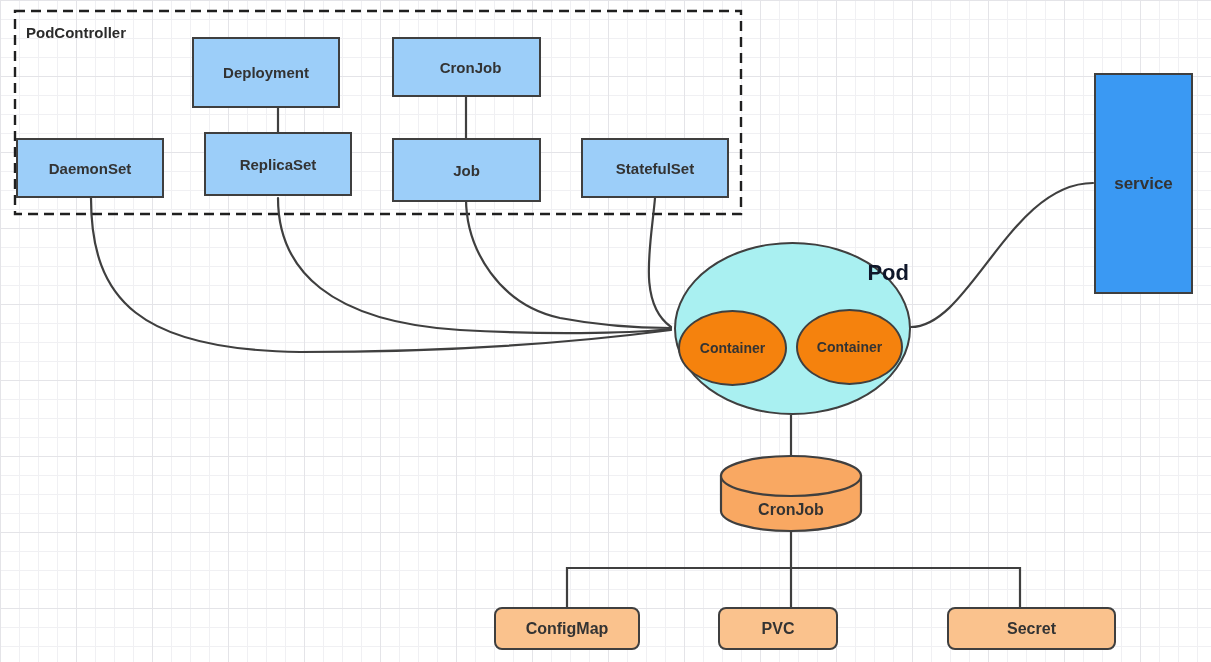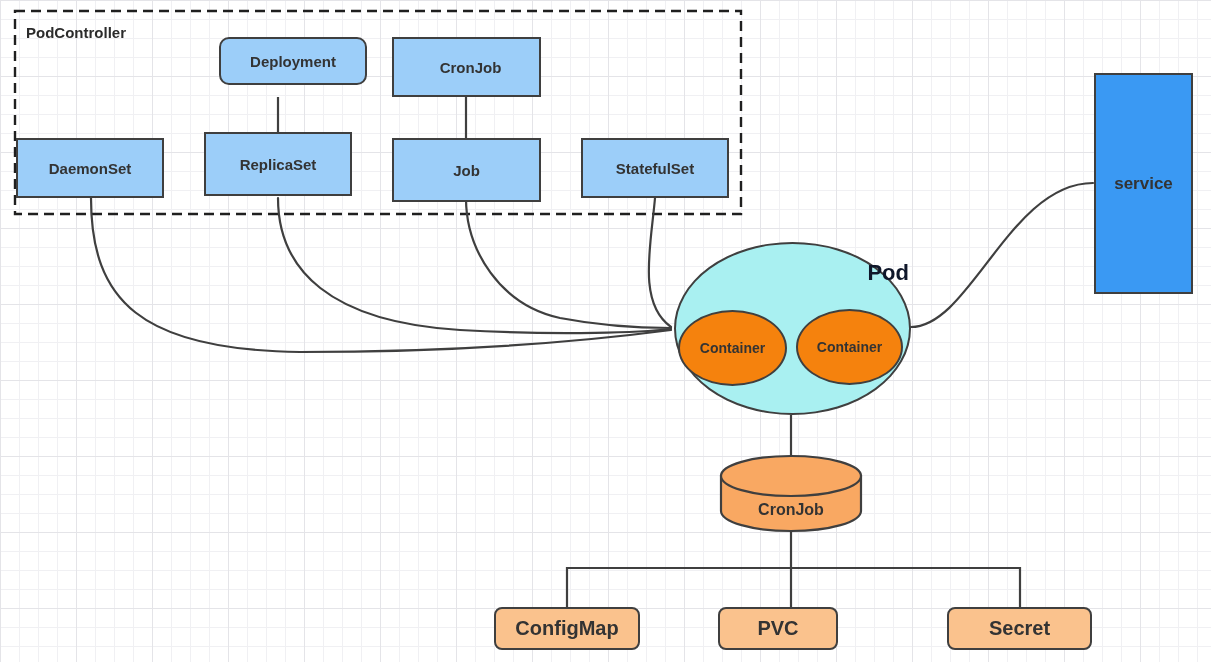--- a/index.html
+++ b/index.html
@@ -21,21 +21,21 @@
     display:flex;align-items:center;justify-content:center;
     font-weight:bold;color:#333333;
     border:2px solid #3f3f3f;
   }
   .rect-node{background:#9CCEF9;font-size:15px;}
   .service-node{background:#3A99F3;font-size:17px;}
   .pod-node{background:#A9F0F1;border-radius:50%;}
   .pod-label{position:absolute;top:16px;left:0;width:100%;text-align:right;
     font-weight:bold;font-size:22px;color:#0f172a;}
   .container-node{background:#F5820D;border-radius:50%;font-size:14px;}
-  .resource-node{background:#FAC28D;border-radius:8px;font-size:20px;}
+  .resource-node{background:#FAC28D;border-radius:8px;font-size:16px;}
   .group-label{
     position:absolute;left:26px;top:24px;
     font-weight:bold;font-size:15px;color:#2b2b2b;
   }
   .volume-label{
     position:absolute;left:721px;top:501px;width:140px;text-align:center;
     font-weight:bold;font-size:16px;color:#333333;
   }
 </style>
 </head>
@@ -62,34 +62,34 @@
     <path d="M 567 607 L 567 568 L 1020 568 L 1020 607" fill="none" stroke="#3f3f3f" stroke-width="2.2"></path>
 
     <g>
       <path d="M 721 476 L 721 511 A 70 20 0 0 0 861 511 L 861 476 Z" fill="#F9A862" stroke="#3f3f3f" stroke-width="2.2"></path>
       <ellipse cx="791" cy="476" rx="70" ry="20" fill="#F9A862" stroke="#3f3f3f" stroke-width="2.2"></ellipse>
     </g>
   </svg>
 
   <div class="group-label">PodController</div>
 
-  <div class="node rect-node" style="left:219px;top:37px;width:148px;height:48px;border-radius:10px;">Deployment</div>
+  <div class="node rect-node" style="left:192px;top:37px;width:148px;height:71px;">Deployment</div>
   <div class="node rect-node" style="left:392px;top:37px;width:149px;height:60px;padding-left:8px;">CronJob</div>
   <div class="node rect-node" style="left:16px;top:138px;width:148px;height:60px;">DaemonSet</div>
   <div class="node rect-node" style="left:204px;top:132px;width:148px;height:64px;">ReplicaSet</div>
   <div class="node rect-node" style="left:392px;top:138px;width:149px;height:64px;">Job</div>
   <div class="node rect-node" style="left:581px;top:138px;width:148px;height:60px;">StatefulSet</div>
 
   <div class="node service-node" style="left:1094px;top:73px;width:99px;height:221px;">service</div>
 
   <div class="node pod-node" style="left:674px;top:242px;width:237px;height:173px;">
     <span class="pod-label">Pod</span>
   </div>
   <div class="node container-node" style="left:678px;top:310px;width:109px;height:76px;">Container</div>
   <div class="node container-node" style="left:796px;top:309px;width:107px;height:76px;">Container</div>
 
   <div class="volume-label">CronJob</div>
 
   <div class="node resource-node" style="left:494px;top:607px;width:146px;height:43px;">ConfigMap</div>
   <div class="node resource-node" style="left:718px;top:607px;width:120px;height:43px;">PVC</div>
-  <div class="node resource-node" style="left:947px;top:607px;width:145px;height:43px;">Secret</div>
+  <div class="node resource-node" style="left:947px;top:607px;width:169px;height:43px;">Secret</div>
 
 </div>
 
 </body></html>

